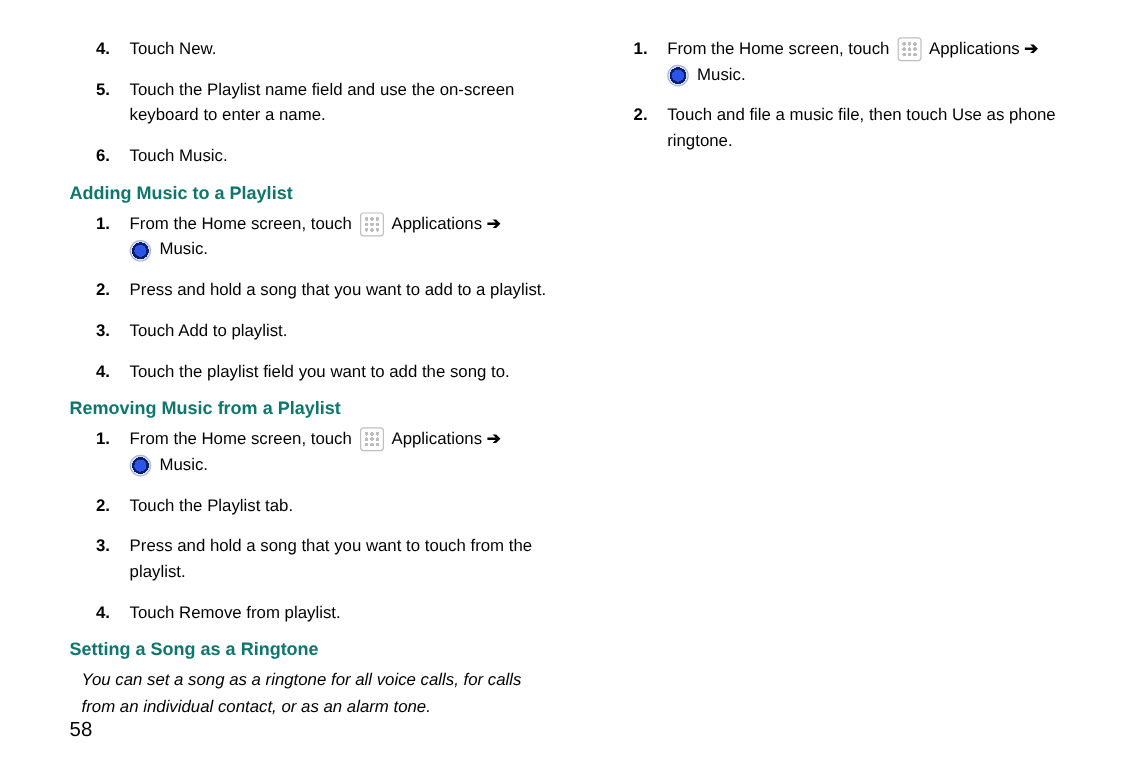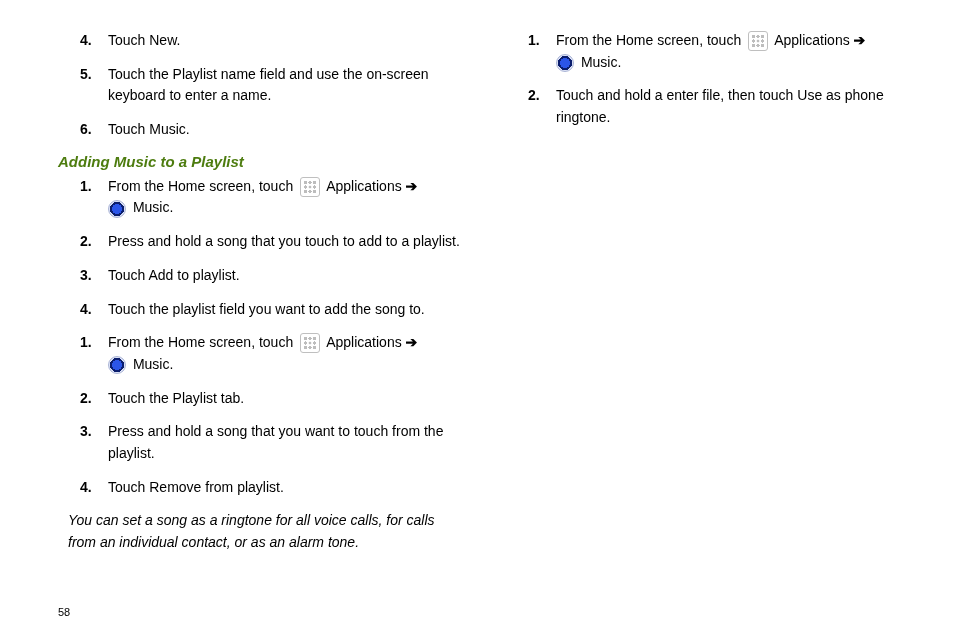--- a/index.html
+++ b/index.html
@@ -20,23 +20,22 @@
   }
   .cols {
     display: flex;
     column-gap: 40px;
   }
   .col {
     flex: 1 1 0;
     min-width: 0;
   }
   .section-h {
-    color: #4d7c0f;
+    color: #0f766e;
     font-weight: bold;
-    font-style: italic;
     font-size: 15px;
     margin: 12px 0 6px 0;
     font-family: "Trebuchet MS","Segoe UI",Arial,sans-serif;
   }
   ol.steps {
     list-style: none;
     padding: 0;
     margin: 0 0 0 22px;
   }
   ol.steps > li {
@@ -59,21 +58,21 @@
   p.para {
     margin: 6px 0 12px 10px;
     font-size: 14px;
     line-height: 1.55;
     font-style: italic;
   }
   .page-num {
     position: absolute;
     left: 58px;
     bottom: 18px;
-    font-size: 11px;
+    font-size: 17px;
   }
   
   .icon-apps {
     display: inline-block;
     vertical-align: middle;
     width: 18px;
     height: 18px;
     margin: 0 3px;
     border: 1px solid #bfbfbf;
     border-radius: 3px;
@@ -139,34 +138,35 @@
             <span>From the Home screen, touch </span>
             <span class="icon-apps"></span>
             <span class="b">Applications</span>
             <span class="b arrow">➔</span><br>
             <span class="icon-music"></span>
             <span class="b">Music</span><span class="b">.</span>
           </span>
         </li>
         <li>
           <span class="num">2.</span>
-          <span class="body">Press and hold a song that you touch to add to a playlist.</span>
+          <span class="body">Press and hold a song that you want to add to a playlist.</span>
         </li>
         <li>
           <span class="num">3.</span>
           <span class="body">
             <span>Touch </span><span class="b">Add to playlist</span><span>.</span>
           </span>
         </li>
         <li>
           <span class="num">4.</span>
           <span class="body">Touch the playlist field you want to add the song to.</span>
         </li>
       </ol>
 
+      <div class="section-h">Removing Music from a Playlist</div>
 
       <ol class="steps">
         <li>
           <span class="num">1.</span>
           <span class="body">
             <span>From the Home screen, touch </span>
             <span class="icon-apps"></span>
             <span class="b">Applications</span>
             <span class="b arrow">➔</span><br>
             <span class="icon-music"></span>
@@ -184,41 +184,42 @@
           <span class="body">Press and hold a song that you want to touch from the playlist.</span>
         </li>
         <li>
           <span class="num">4.</span>
           <span class="body">
             <span>Touch </span><span class="b">Remove from playlist</span><span>.</span>
           </span>
         </li>
       </ol>
 
+      <div class="section-h">Setting a Song as a Ringtone</div>
       <p class="para">You can set a song as a ringtone for all voice calls, for calls from an individual contact, or as an alarm tone.</p>
 
     </div>
 
     <div class="col">
       <ol class="steps">
         <li>
           <span class="num">1.</span>
           <span class="body">
             <span>From the Home screen, touch </span>
             <span class="icon-apps"></span>
             <span class="b">Applications</span>
             <span class="b arrow">➔</span><br>
             <span class="icon-music"></span>
             <span class="b">Music</span><span>.</span>
           </span>
         </li>
         <li>
           <span class="num">2.</span>
           <span class="body">
-            <span>Touch and hold a enter file, then touch </span><span class="b">Use as phone ringtone</span><span>.</span>
+            <span>Touch and file a music file, then touch </span><span class="b">Use as phone ringtone</span><span>.</span>
           </span>
         </li>
       </ol>
     </div>
 
   </div>
 
   <div class="page-num">58</div>
 </div>
 

